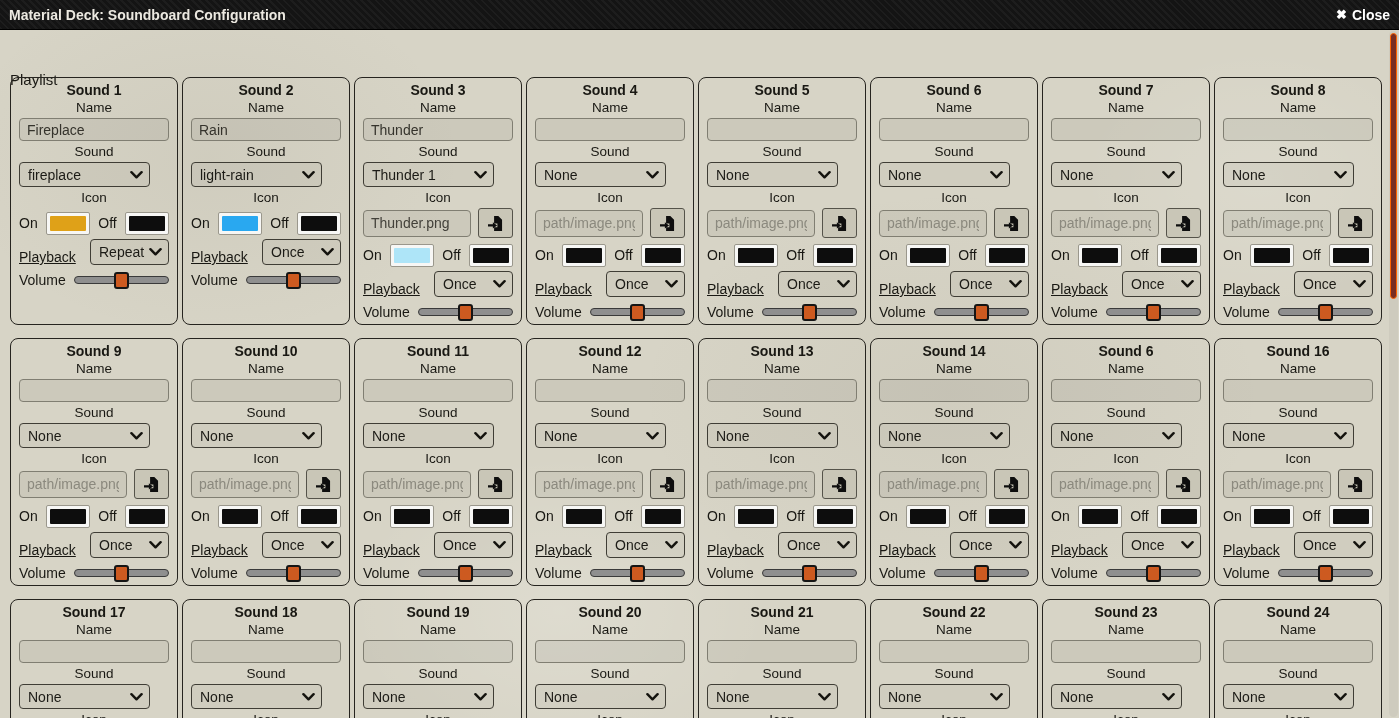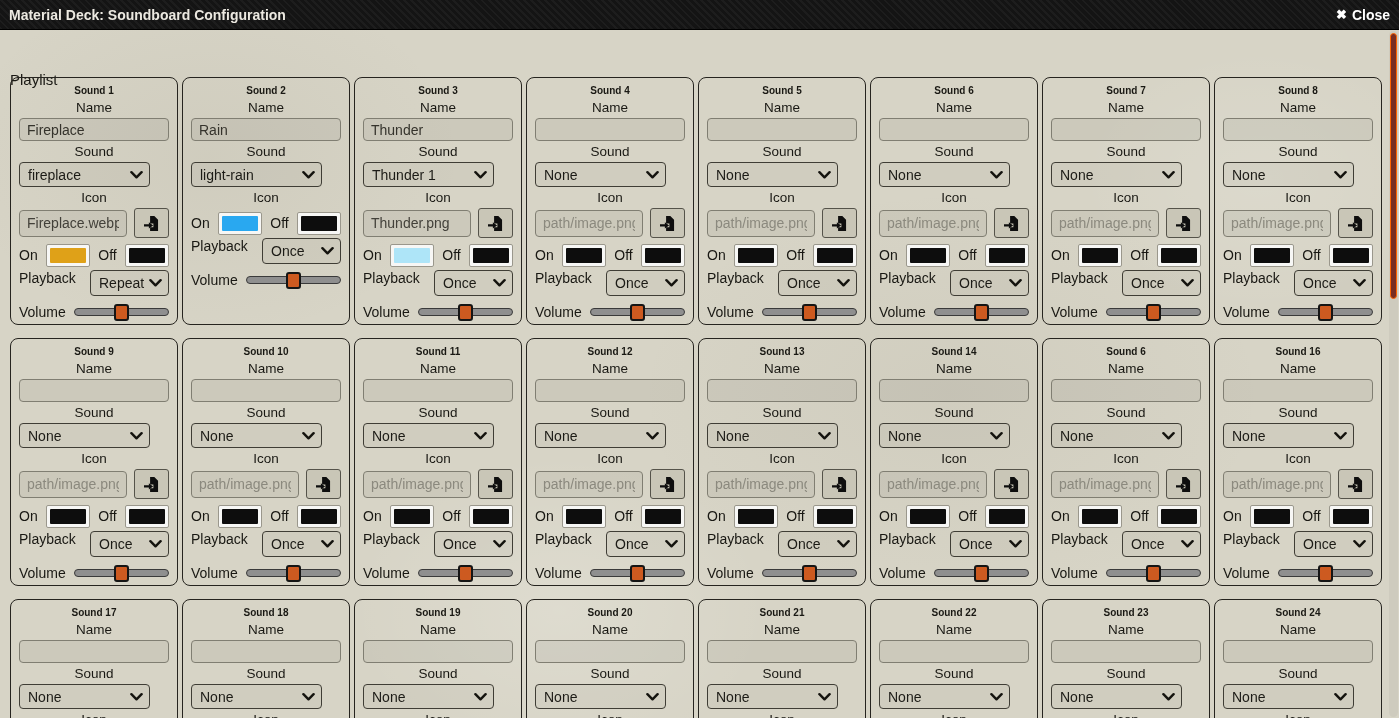--- a/index.html
+++ b/index.html
@@ -43,21 +43,21 @@
   
   .grid {
     display:grid; grid-template-columns:repeat(8, 1fr);
     column-gap:4px; row-gap:13px;
     padding:0 17px 0 10px; margin-top:8px;
   }
   .card {
     height:248px; border:1.5px solid #26241f; border-radius:8px;
     padding:4px 8px; text-align:center; overflow:hidden;
   }
-  .card-title { font-weight:bold; font-size:10px; line-height:17px; }
+  .card-title { font-weight:bold; font-size:14px; line-height:17px; }
   .lbl { font-size:13.5px; line-height:17px; }
   .lbl-inline { font-size:14px; }
   .name-input {
     width:100%; height:23px; margin:2px 0;
     background:rgba(0,0,0,0.05); border:1px solid #807e72; border-radius:4px;
     font-family:"Liberation Sans", sans-serif; font-size:14px; color:#35332c; padding:0 7px;
   }
   .sound-sel { width:131px; display:block; margin:2px auto 2px 0; }
   .icon-row { display:flex; align-items:center; gap:7px; margin:2px 0; height:30px; }
   .icon-input {
@@ -72,21 +72,21 @@
     display:flex; align-items:center; justify-content:center; cursor:pointer;
   }
   .onoff-row { display:flex; align-items:center; margin:5px 0 2px; height:24px; }
   .onoff-row .lbl-inline { text-align:left; }
   .swatch {
     width:44px; height:23px; background:#f7f7f5; border:1px solid #9a978c; border-radius:2px;
     display:inline-flex; align-items:center; justify-content:center; cursor:pointer;
   }
   .swatch-inner { width:36px; height:15px; border-radius:1px; }
   .sp { flex:1; }
-  .playback-row { display:flex; align-items:flex-start; justify-content:space-between; margin:3px 0; height:27px; }
+  .playback-row { display:flex; align-items:flex-end; justify-content:space-between; margin:3px 0; height:27px;text-decoration:underline; }
   .playback-sel { width:79px; }
   .playback-sel select { height:26px; }
   .volume-row { display:flex; align-items:center; gap:8px; margin-top:6px; height:18px; }
   
   input[type=range] { -webkit-appearance:none; appearance:none; flex:1; min-width:0; height:18px; background:transparent; cursor:pointer; }
   input[type=range]::-webkit-slider-runnable-track { height:8px; background:#8f8f8f; border:1px solid #3a3a3a; border-radius:5px; }
   input[type=range]::-webkit-slider-thumb { -webkit-appearance:none; width:15px; height:17px; background:#cd5a20; border:2px solid #151515; border-radius:3px; margin-top:-5.5px; }
   input[type=range]::-moz-range-track { height:8px; background:#8f8f8f; border:1px solid #3a3a3a; border-radius:5px; }
   input[type=range]::-moz-range-thumb { width:11px; height:13px; background:#cd5a20; border:2px solid #151515; border-radius:2px; }
   
@@ -114,29 +114,20 @@
     <div class="lbl">Name</div>
     <input class="name-input" type="text" value="Fireplace" style="">
     <div class="lbl">Sound</div>
     <span class="sel-wrap sound-sel">
       <select><option>fireplace</option></select>
       <svg class="chev" viewBox="0 0 14 9" width="13" height="9">
           <path d="M1.5 1.5 L7 7 L12.5 1.5" fill="none" stroke="#14130e" stroke-width="2.6" stroke-linecap="round" stroke-linejoin="round"></path>
         </svg>
     </span>
     <div class="lbl">Icon</div>
-    <div class="icon-row">
-      <input class="icon-input" type="text" placeholder="path/image.png" value="Fireplace.webp" style="">
-      <button class="file-btn">
-        <svg viewBox="0 0 16 16" width="15" height="15">
-          <path fill="#0e0e0e" d="M6.5 0 H11 L15 4 V16 H6.5 V12 H10 V8 H6.5 Z"></path>
-          <path fill="#0e0e0e" d="M0 8.8 H5.2 V6.6 L9.7 10 L5.2 13.4 V11.2 H0 Z"></path>
-        </svg>
-      </button>
-    </div>
     <div class="onoff-row">
       <span class="lbl-inline">On</span>
       <span class="sp"></span>
       <span class="swatch">
           <span class="swatch-inner on-swatch" style="background: rgb(223, 161, 24);"></span>
         </span>
       <span class="sp"></span>
       <span class="lbl-inline">Off</span>
       <span class="sp"></span>
       <span class="swatch">

